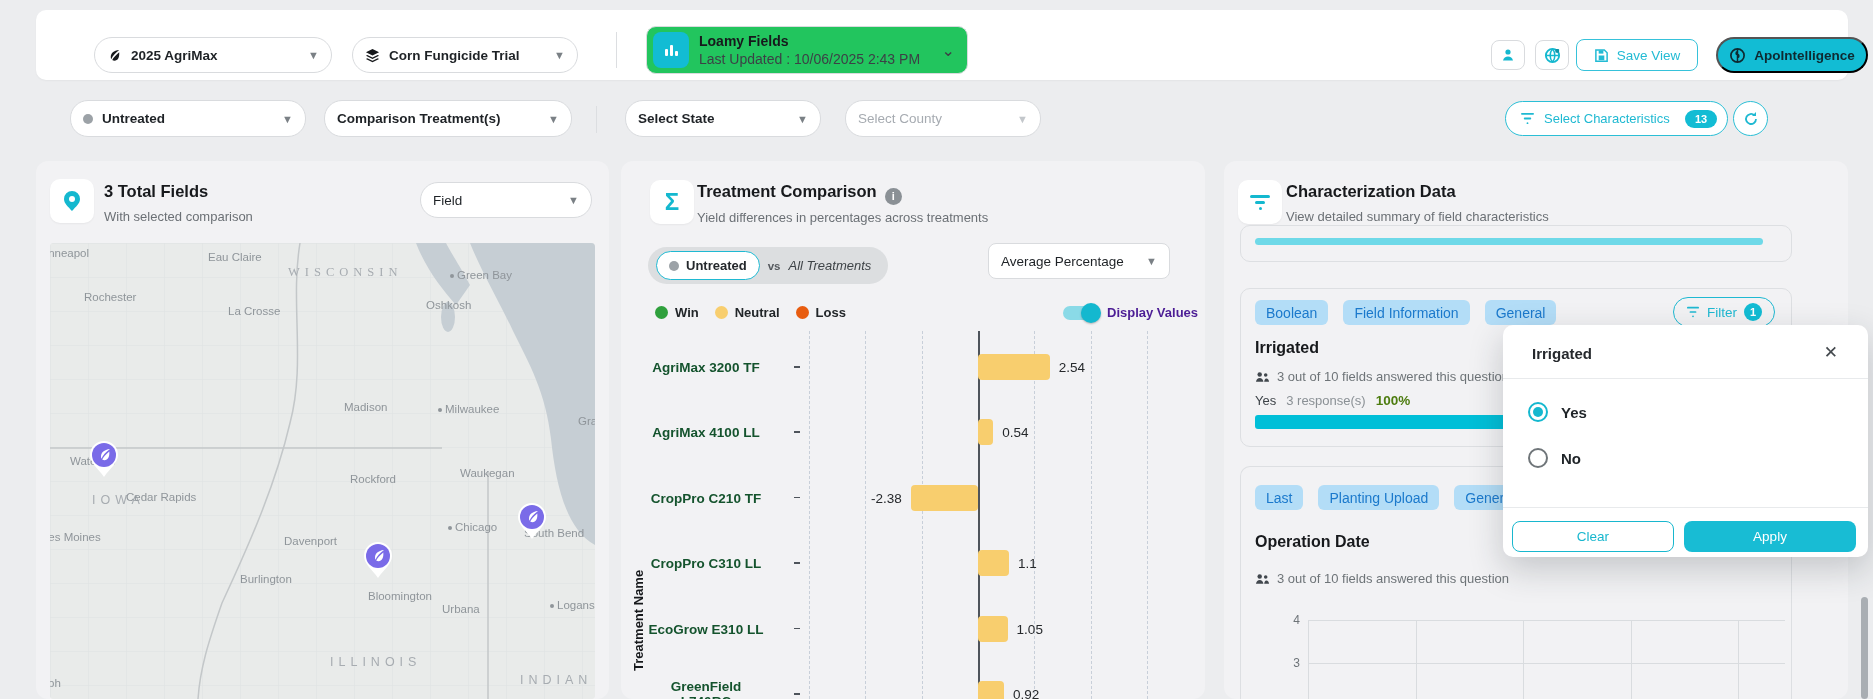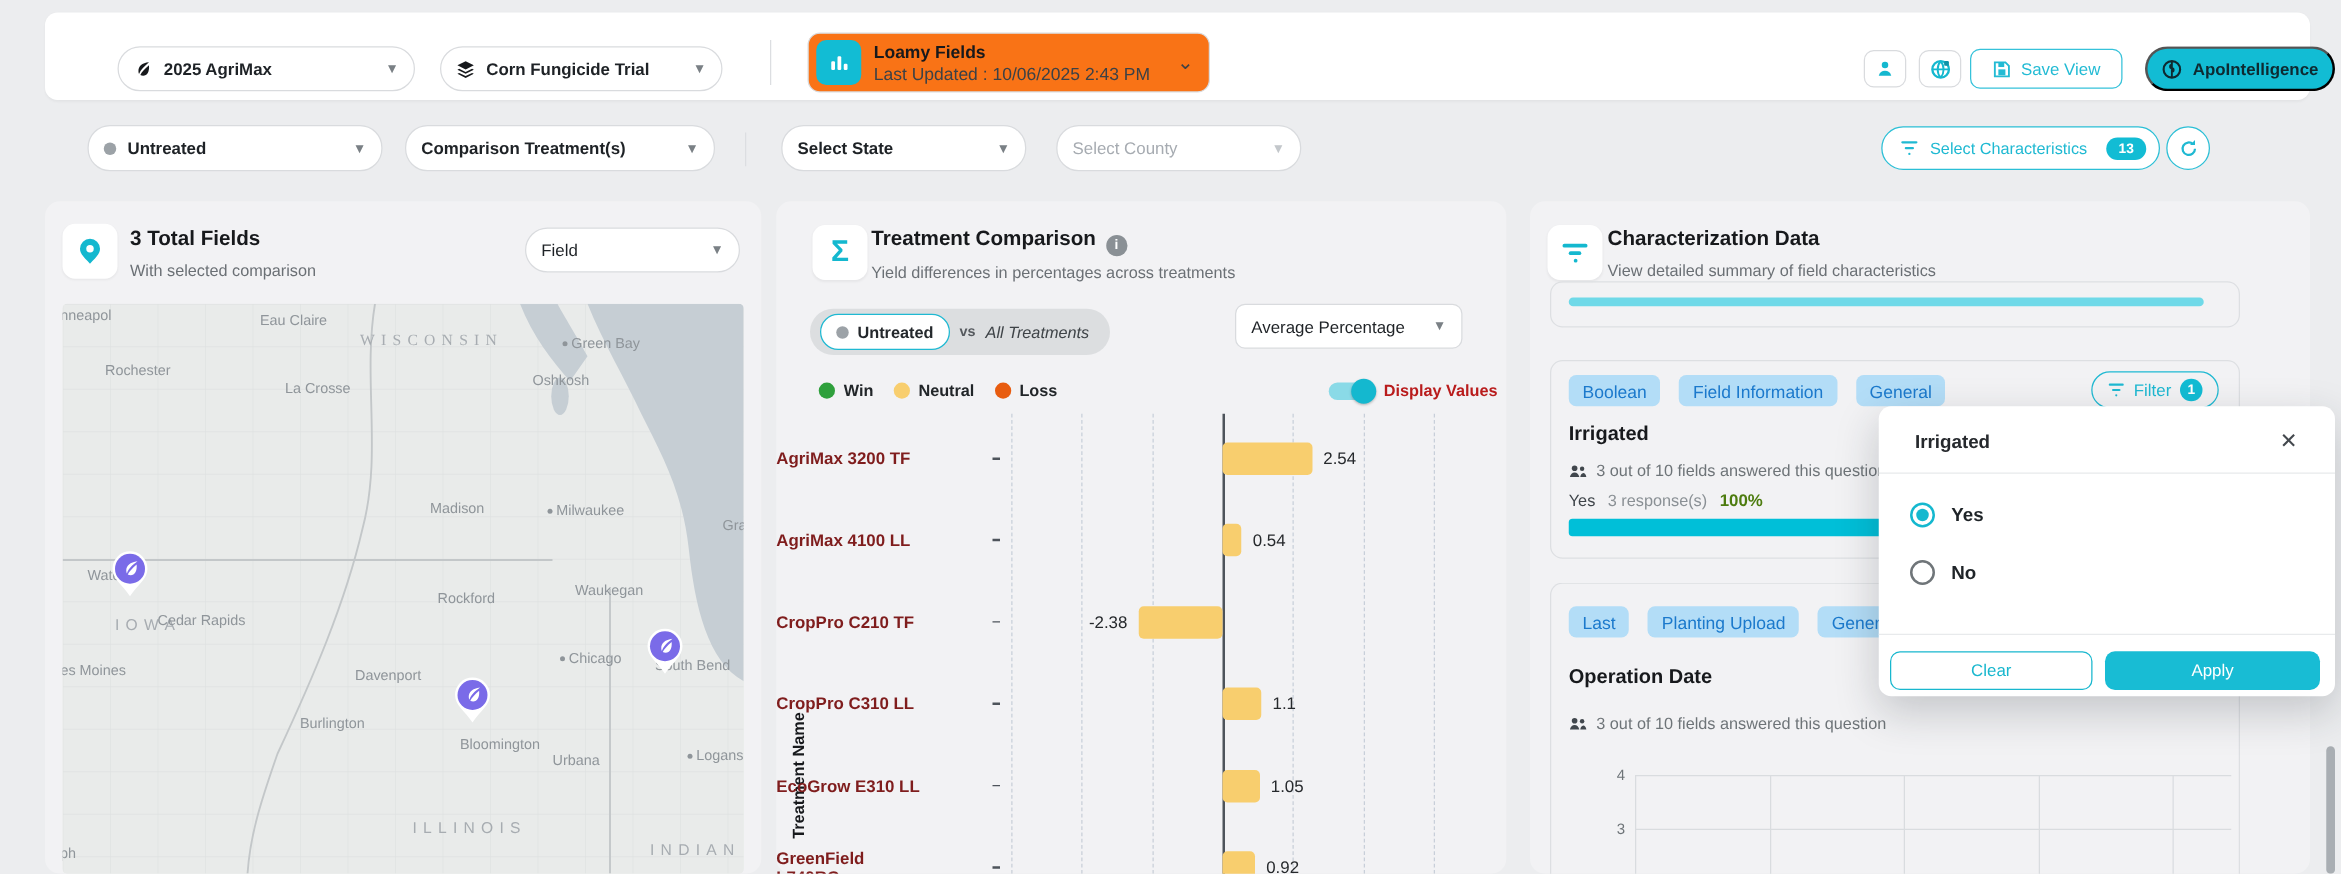--- a/index.html
+++ b/index.html
@@ -5,21 +5,21 @@
   * { margin:0; padding:0; box-sizing:border-box; }
   html,body { width:1873px; height:699px; }
   body { font-family:"Liberation Sans", sans-serif; background:#ECEDEF; overflow:hidden; }
   .page { position:relative; width:1873px; height:699px; overflow:hidden; }
 
   
   .header-card { position:absolute; left:36px; top:10px; width:1812px; height:70px; background:#fff; border-radius:10px; box-shadow:0 1px 2px rgba(0,0,0,.04); }
   .pill, .dd { position:absolute; display:flex; align-items:center; gap:9px; background:#fff; border:1px solid #D9DBDE; border-radius:18px; padding:0 12px; font-size:13.5px; font-weight:700; color:#1E2226; }
   .dd .chev, .pill .chev { margin-left:auto; color:#7A8085; font-size:11px; }
   .vdiv { position:absolute; width:1px; background:#DCDEE1; }
-  .dataset-box { position:absolute; left:610px; top:16px; width:322px; height:48px; border:1px solid #D9DBDE; border-radius:10px; background:#f97316; display:flex; align-items:center; padding:0 12px 0 6px; gap:10px; }
+  .dataset-box { position:absolute; left:610px; top:16px; width:322px; height:48px; border:1px solid #D9DBDE; border-radius:10px; background:#22c55e; display:flex; align-items:center; padding:0 12px 0 6px; gap:10px; }
   .ds-icon { width:36px; height:36px; border-radius:8px; background:#12BCD4; display:flex; align-items:center; justify-content:center; }
   .ds-title { font-size:14px; font-weight:700; color:#17191C; }
   .ds-sub { font-size:14px; color:#3C4146; margin-top:2px; }
   .icon-btn { position:absolute; width:34px; height:30px; border:1px solid #D9DBDE; border-radius:8px; background:#fff; display:flex; align-items:center; justify-content:center; }
   .btn-save { position:absolute; left:1540px; top:29px; width:122px; height:32px; border:1px solid #36C2DA; border-radius:8px; background:#fff; color:#23BBD4; font-size:13.5px; display:flex; align-items:center; justify-content:center; gap:8px; }
   .btn-apo { position:absolute; left:1680px; top:27px; width:152px; height:36px; border-radius:18px; background:#12BCD4; color:#0E2A31; font-size:13.5px; font-weight:700; display:flex; align-items:center; justify-content:center; gap:8px; }
 
   
   .fpill { height:37px; top:100px; border-radius:18px; }
   .muted { color:#A6ABB1; font-weight:400; }
@@ -46,25 +46,25 @@
   .gdot { width:10px; height:10px; border-radius:50%; background:#9CA2A7; }
   .vs { font-size:11.5px; font-weight:700; color:#55595E; }
   .alltr { font-size:13px; font-style:italic; color:#3E4347; }
   .lastupd { position:absolute; right:29px; top:16px; text-align:right; font-size:13.5px; font-style:italic; color:#43484D; line-height:20px; }
   .legend { position:absolute; left:34px; top:144px; display:flex; gap:16px; align-items:center; }
   .legend .li { display:flex; gap:7px; align-items:center; font-size:13px; font-weight:700; color:#222629; }
   .legend .ldot { width:13px; height:13px; border-radius:50%; }
   .dv-wrap { position:absolute; left:442px; top:144px; display:flex; align-items:center; gap:8px; }
   .toggle-track { width:36px; height:14px; border-radius:7px; background:#8ADAE7; position:relative; }
   .toggle-knob { position:absolute; right:-2px; top:-3px; width:20px; height:20px; border-radius:50%; background:#14B8CF; box-shadow:0 1px 2px rgba(0,0,0,.25); }
-  .dv-label { font-size:13px; font-weight:700; color:#b91c1c; }
+  .dv-label { font-size:13px; font-weight:700; color:#4c1d95; }
   .chart { position:absolute; left:0; top:170px; width:584px; height:368px; }
   .grid-dash { position:absolute; top:0; bottom:0; width:0; border-left:1px dashed #C8CFD9; }
   .axis0 { position:absolute; top:0; bottom:0; width:2px; background:#4E545B; }
-  .cat-label { position:absolute; text-align:left; font-size:13.5px; font-weight:700; color:#7f1d1d; line-height:15px; transform:translateY(-50%); }
+  .cat-label { position:absolute; text-align:center; font-size:13.5px; font-weight:700; color:#14532d; line-height:15px; transform:translateY(-50%); }
   .cat-tick { position:absolute; width:6px; height:1.5px; background:#4E545B; }
   .bar { position:absolute; height:26px; background:#F8CE6E; border-radius:4px; transform:translateY(-50%); }
   .bar-val { position:absolute; font-size:13.5px; color:#26292C; transform:translateY(-50%); white-space:nowrap; }
   .ylab { position:absolute; left:10px; top:340px; transform:rotate(-90deg); transform-origin:left top; font-size:13px; font-weight:700; color:#17191C; white-space:nowrap; }
   .info-i { display:inline-flex; width:17px; height:17px; border-radius:50%; background:#8A9095; color:#fff; font-size:11px; font-weight:700; align-items:center; justify-content:center; vertical-align:-3px; margin-left:8px; }
 
   
   .rcard { position:absolute; left:16px; width:552px; border:1px solid #DDDFE2; border-radius:10px; }
   .tagrow { position:absolute; left:14px; display:flex; gap:15px; }
   .tag { background:#B3DDF7; color:#1B79CC; font-size:14px; height:25px; display:flex; align-items:center; padding:0 11px; border-radius:6px; }

